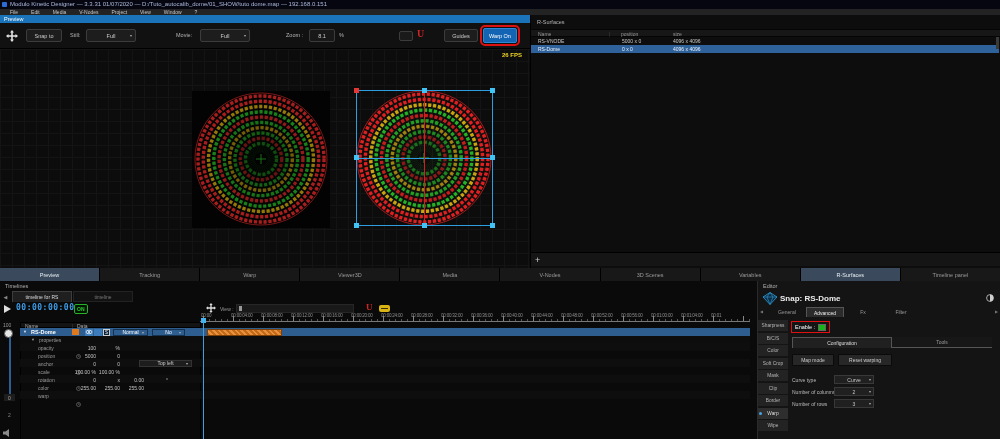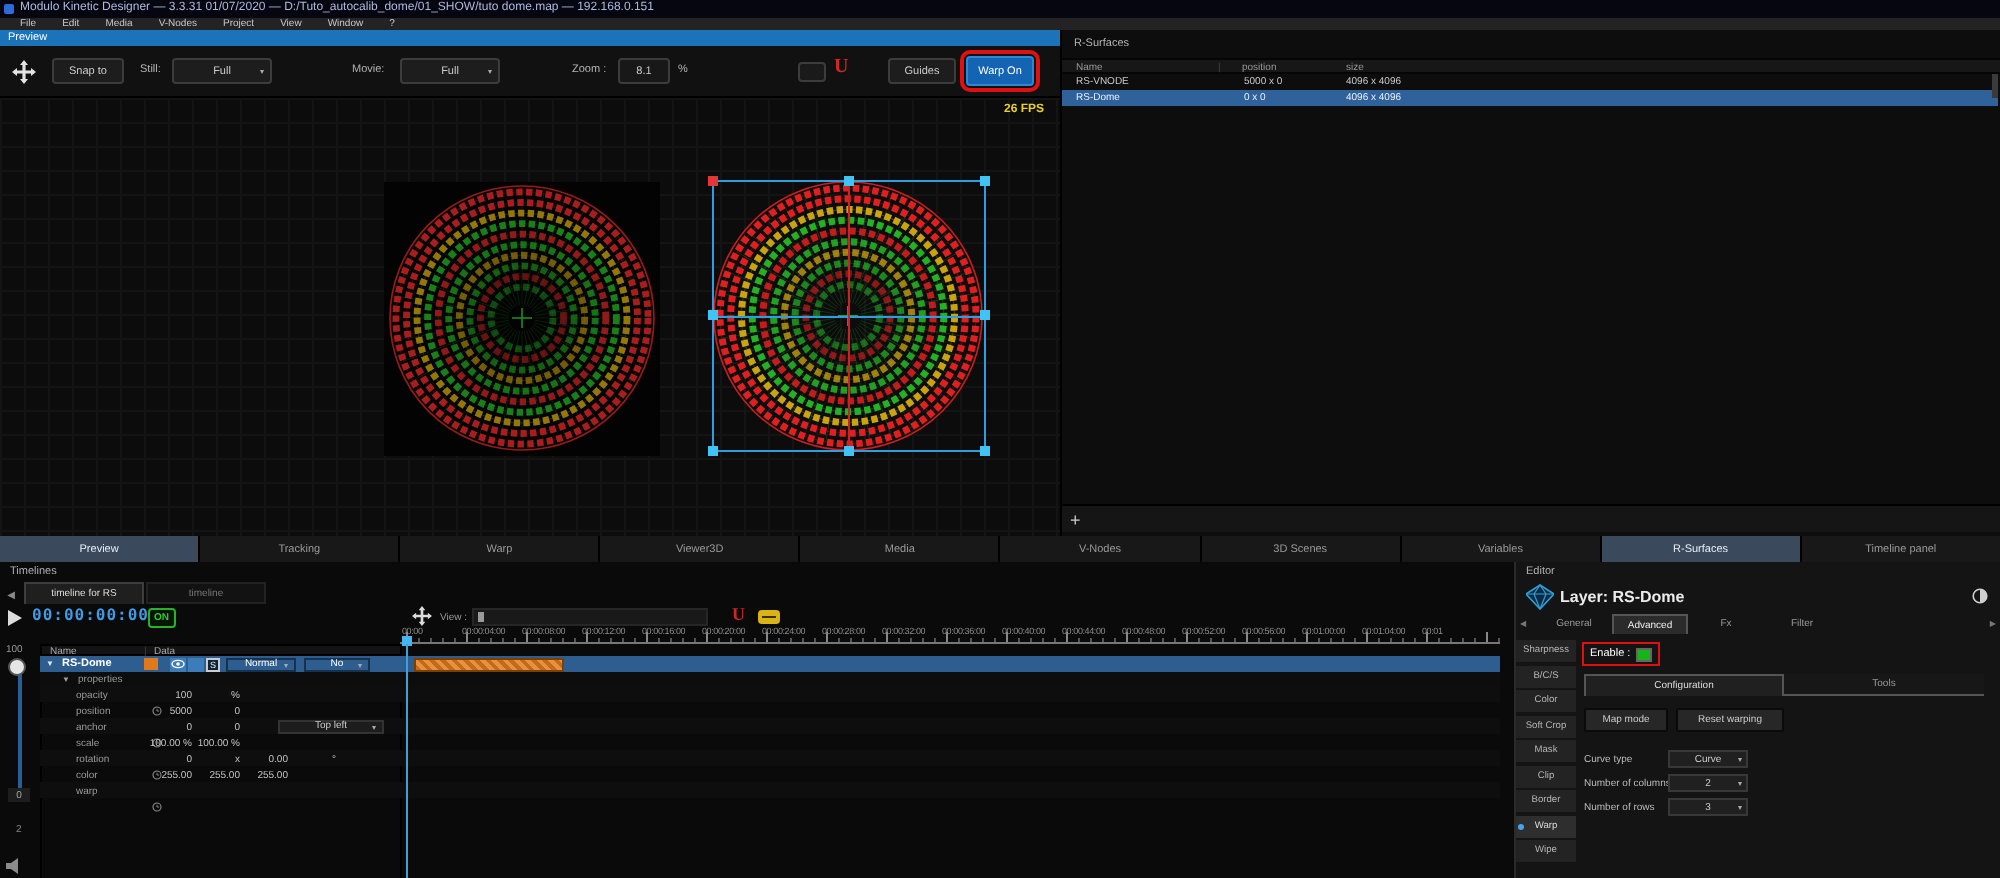--- a/index.html
+++ b/index.html
@@ -553,21 +553,21 @@
         </div>
       </div>
   </div>
 
   <div class="abs" id="editor">
     <span class="abs" id="ed-title">Editor</span>
     <svg class="abs" id="ed-logo" viewBox="0 0 14 12">
       <polygon points="7,0 14,4.5 7,12 0,4.5" fill="#0d2c44" stroke="#2f9fd8" stroke-width="0.8"></polygon>
       <path d="M0 4.5 H14 M7 0 L4 4.5 L7 12 M7 0 L10 4.5 L7 12" fill="none" stroke="#2f9fd8" stroke-width="0.6"></path>
     </svg>
-    <span class="abs" id="ed-header">Layer: RS-Dome</span>
+    <span class="abs" id="ed-header">Snap: RS-Dome</span>
     <svg class="abs" id="ed-info" viewBox="0 0 8 8">
       <circle cx="4" cy="4" r="3.4" fill="none" stroke="#cfcfcf" stroke-width="0.8"></circle>
       <path d="M4 0.6 A3.4 3.4 0 0 1 4 7.4 Z" fill="#cfcfcf"></path>
     </svg>
     <span class="ed-arrow" style="left:2px">◀</span>
     <span class="ed-arrow" style="right:2px">▶</span>
     <div class="abs" id="ed-tabs">
         <div class="ed-tab">General</div>
         <div class="ed-tab active">Advanced</div>
         <div class="ed-tab">Fx</div>

